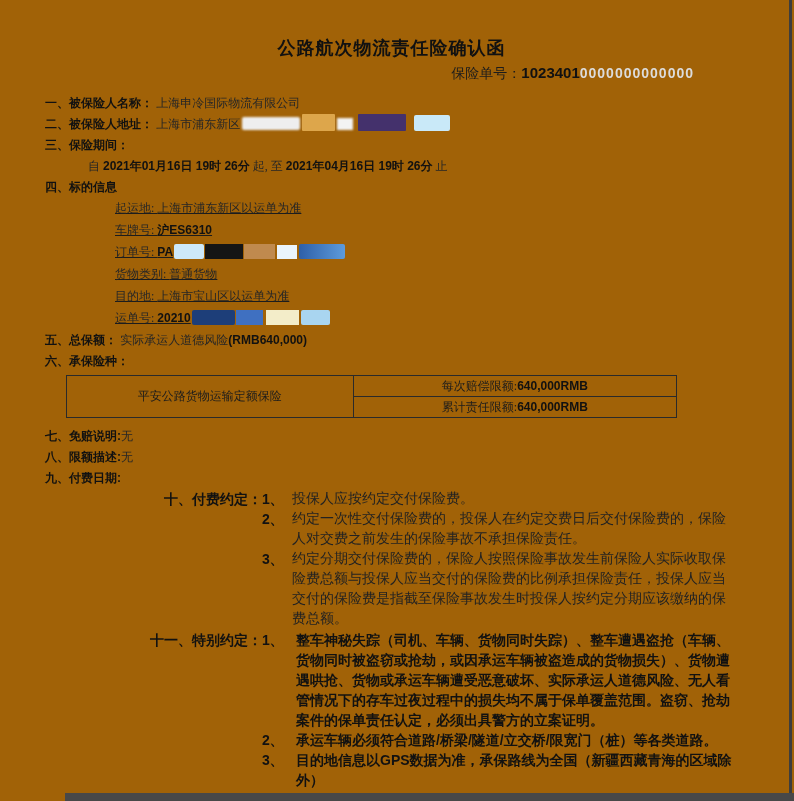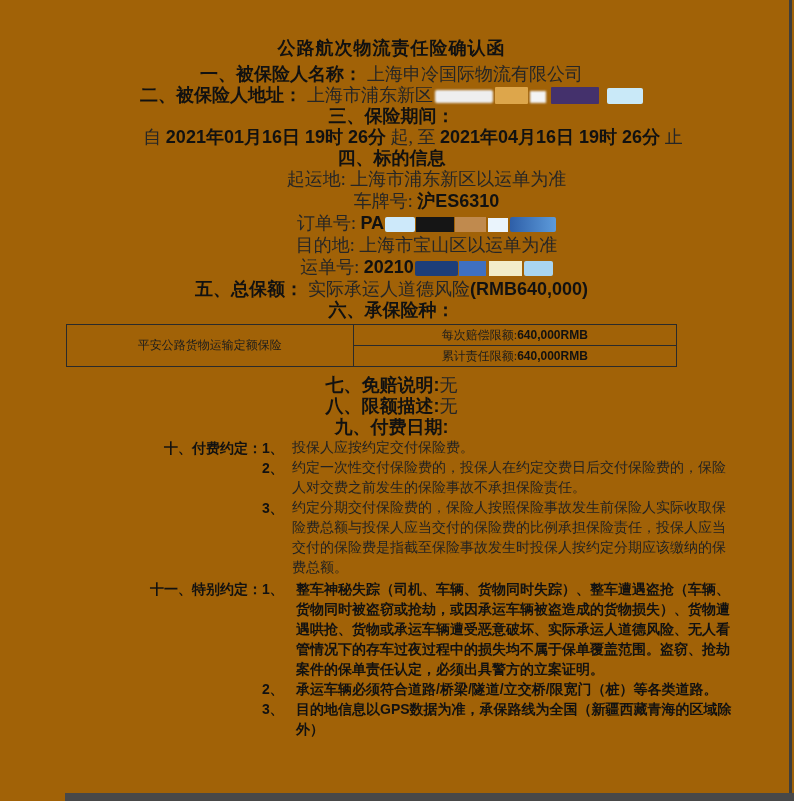--- a/index.html
+++ b/index.html
@@ -28,26 +28,26 @@
     margin-bottom:10px;
     font-family:"Liberation Serif","DejaVu Serif",serif;
   }
   .policy .num{font-family:"Liberation Sans",sans-serif;font-weight:bold;font-size:15px;color:#111;}
   .policy .faded{
     font-family:"Liberation Sans",sans-serif;
     font-weight:bold;font-size:14px;
     color:#dcdcdc;letter-spacing:1px;
     filter:blur(0.6px);
   }
-  .row{line-height:20px;font-size:18px;margin-bottom:1px;text-align:center;}
+  .row{line-height:20px;font-size:12px;margin-bottom:1px;}
   .lbl{font-weight:bold;color:#111;}
   .val{font-family:"Liberation Serif","DejaVu Serif",serif;color:#262626;}
   .b{font-weight:bold;font-family:"Liberation Sans",sans-serif;color:#111;}
   .indent1{padding-left:43px;}
-  .indent2{padding-left:70px;line-height:21px;}
+  .indent2{padding-left:70px;line-height:21px;text-decoration:underline;}
   .kv .key{font-family:"Liberation Serif","DejaVu Serif",serif;color:#262626;}
   table.cov{
     border-collapse:collapse;
     margin:4px 0 8px 21px;
     width:611px;
     font-size:12px;
     font-family:"Liberation Serif","DejaVu Serif",serif;
   }
   table.cov td{
     border:1px solid #2a2a2a;
@@ -69,20 +69,23 @@
   .edge-right{position:absolute;top:0;right:2px;width:3px;height:801px;background:#3d3d3d;}
   .edge-bottom{position:absolute;left:65px;right:0;bottom:0;height:8px;background:#484848;}
 </style>
 </head>
 <body>
 
 <div class="page">
 
   <div class="title">公路航次物流责任险确认函</div>
 
+  <div class="policy">
+    <span>保险单号：</span><span class="num">1023401</span><span class="faded">0000000000000</span>
+  </div>
 
   <div class="row">
     <span class="lbl">一、被保险人名称：</span>
     <span class="val">上海申冷国际物流有限公司</span>
   </div>
 
   <div class="row">
     <span class="lbl">二、被保险人地址：</span>
     <span class="val">上海市浦东新区</span><span class="redact" style="display:inline-block;width:58px;height:13px;background:#eeeeee;border-radius:2px;filter:blur(1px);vertical-align:-2px;margin-left:2px"></span><span class="redact" style="display:inline-block;width:33px;height:17px;background:#dda64b;vertical-align:-3px;border-radius:1px;margin-left:2px"></span><span class="redact" style="display:inline-block;width:16px;height:12px;background:#f3f3f3;filter:blur(1px);vertical-align:-2px;margin-left:2px"></span><span class="redact" style="display:inline-block;width:48px;height:17px;background:#44316c;vertical-align:-3px;border-radius:1px;margin-left:5px"></span><span class="redact" style="display:inline-block;width:36px;height:16px;background:#c9e9f8;vertical-align:-3px;border-radius:2px;margin-left:8px"></span>
   </div>
@@ -98,20 +101,23 @@
     <span class="lbl">四、标的信息</span>
   </div>
   <div class="row indent2 kv">
     <span class="key">起运地: </span><span class="val">上海市浦东新区以运单为准</span>
   </div>
   <div class="row indent2 kv">
     <span class="key">车牌号: </span><span class="b">沪ES6310</span>
   </div>
   <div class="row indent2 kv">
     <span class="key">订单号: </span><span class="b">PA</span><span class="redact" style="display:inline-block;width:30px;height:15px;background:#cde9fa;vertical-align:-3px;border-radius:2px;margin-left:1px"></span><span class="redact" style="display:inline-block;width:38px;height:15px;background:#151515;vertical-align:-3px;margin-left:1px"></span><span class="redact" style="display:inline-block;width:31px;height:15px;background:#c08a4e;vertical-align:-3px;margin-left:1px"></span><span class="redact" style="display:inline-block;width:20px;height:14px;background:#eaf4fc;vertical-align:-3px;margin-left:2px"></span><span class="redact" style="display:inline-block;width:46px;height:15px;background:linear-gradient(90deg,#2e5fa8,#5d9bdb);vertical-align:-3px;border-radius:2px;margin-left:2px"></span>
+  </div>
+  <div class="row indent2 kv">
+    <span class="key">货物类别: </span><span class="val">普通货物</span>
   </div>
   <div class="row indent2 kv">
     <span class="key">目的地: </span><span class="val">上海市宝山区以运单为准</span>
   </div>
   <div class="row indent2 kv">
     <span class="key">运单号: </span><span class="b">20210</span><span class="redact" style="display:inline-block;width:43px;height:15px;background:#1d3e79;vertical-align:-3px;border-radius:2px;margin-left:1px"></span><span class="redact" style="display:inline-block;width:27px;height:15px;background:#3f70c1;vertical-align:-3px;margin-left:1px"></span><span class="redact" style="display:inline-block;width:33px;height:15px;background:#f3edc9;vertical-align:-3px;margin-left:3px"></span><span class="redact" style="display:inline-block;width:29px;height:15px;background:#a9d5f0;vertical-align:-3px;border-radius:2px;margin-left:2px"></span>
   </div>
 
   <div class="row">
     <span class="lbl">五、总保额：</span>

